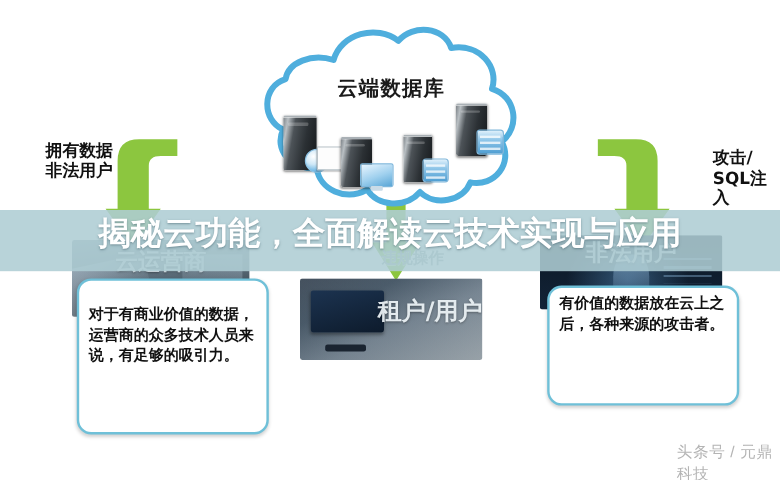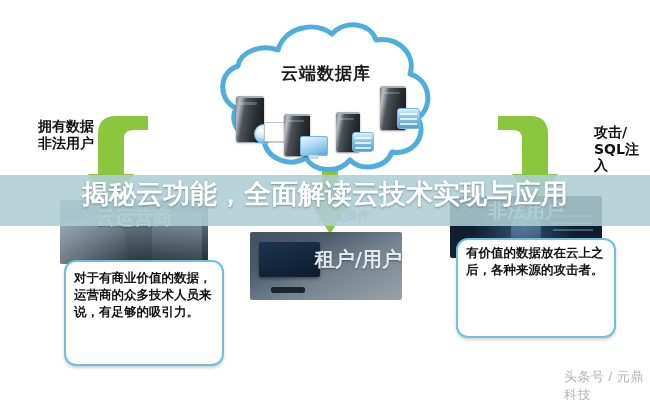--- a/index.html
+++ b/index.html
@@ -115,21 +115,21 @@
   #card-left .photo::before{
     content:"";position:absolute;left:-10%;top:30%;width:55%;height:80%;
     background:linear-gradient(120deg,rgba(200,215,228,.55),rgba(40,55,70,0));
     transform:rotate(-12deg);
   }
   #card-left .photo::after{
     content:"";position:absolute;right:4%;top:18%;width:34%;height:86%;
     background:linear-gradient(200deg,rgba(180,200,215,.40),rgba(30,42,52,.05));
   }
   #card-left .ph-label{top:5px;}
-  #card-left .bubble{left:4px;top:60px;width:140px;height:88px;padding:7px 8px;font-size:12.5px;}
+  #card-left .bubble{left:4px;top:32px;width:140px;height:88px;padding:19px 8px;font-size:12.5px;}
 
   
   #card-center{left:250px;top:232px;width:152px;height:128px;}
   #card-center .photo{height:68px;
     background:
       linear-gradient(160deg,rgba(255,255,255,.12),rgba(0,0,0,.18)),
       linear-gradient(155deg,#2b3948 0%,#3c4f60 28%,#7c8d9c 58%,#b9c5cd 100%);
   }
   #card-center .photo::before{
     content:"";position:absolute;left:6%;top:14%;width:40%;height:52%;

